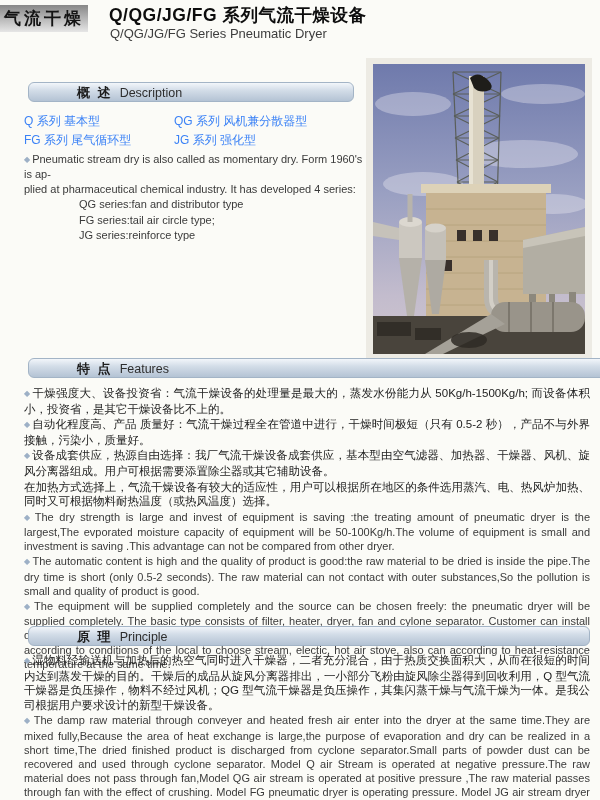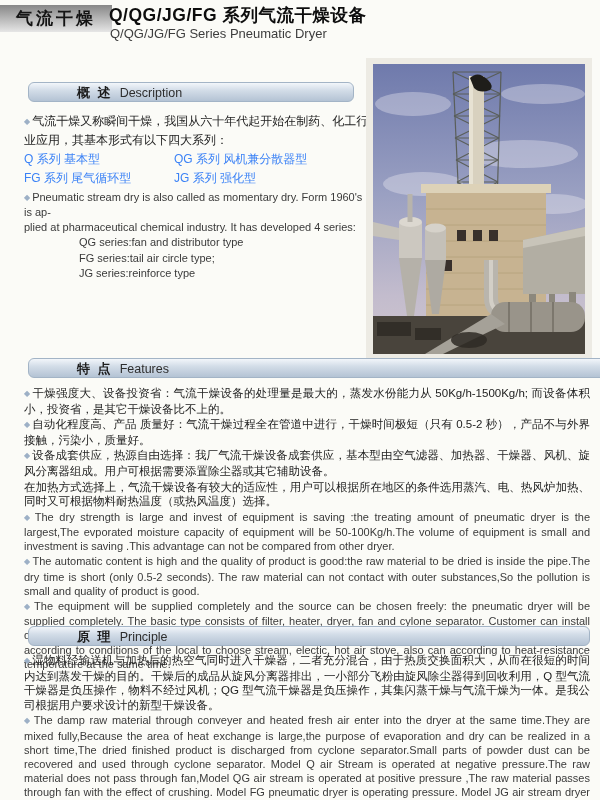--- a/index.html
+++ b/index.html
@@ -5,21 +5,21 @@
   html,body{margin:0;padding:0;}
   body{
     width:600px;height:800px;position:relative;overflow:hidden;
     background:#fbfbf7;
     font-family:"Liberation Sans","DejaVu Sans",sans-serif;
     color:#2f2f2f;
     -webkit-font-smoothing:antialiased;
   }
   
   .cat-badge{
-    position:absolute;left:0;top:5px;width:112px;height:27px;
+    position:absolute;left:0;top:5px;width:88px;height:27px;
     background:linear-gradient(180deg,#878787 0%,#b5b5b5 48%,#e6e6e6 100%);
     display:flex;align-items:center;justify-content:center;
     font-family:"Liberation Serif","DejaVu Serif",serif;
     font-weight:bold;font-size:17px;letter-spacing:3px;color:#141414;
   }
   .page-title{
     position:absolute;left:109px;top:3px;
     font-size:17.5px;font-weight:bold;color:#0d0d0d;letter-spacing:.5px;
   }
   .page-subtitle{
@@ -60,21 +60,20 @@
   <span>气流干燥</span>
 </div>
 <div class="page-title">Q/QG/JG/FG 系列气流干燥设备</div>
 <div class="page-subtitle">Q/QG/JG/FG Series Pneumatic Dryer</div>
 
 <div class="pill" style="left:28px;top:82px;width:326px;">
   <span class="zh">概 述</span><span class="en">Description</span>
 </div>
 
 <div class="desc-block">
-  <div class="desc-zh"><span class="bu">◆</span><span>气流干燥又称瞬间干燥，我国从六十年代起开始在制药、化工行业应用，其基本形式有以下四大系列：</span></div>
   <div class="series-zh">
     <span>Q 系列 基本型</span>
     <span>QG 系列 风机兼分散器型</span>
     <span>FG 系列 尾气循环型</span>
     <span>JG 系列 强化型</span>
   </div>
   <div class="desc-en">
     <div><span class="bu">◆</span><span>Pneumatic stream dry is also called as momentary dry. Form 1960's it is ap-</span></div>
     <div>plied at pharmaceutical chemical industry. It has developed 4 series:</div>
   </div>

